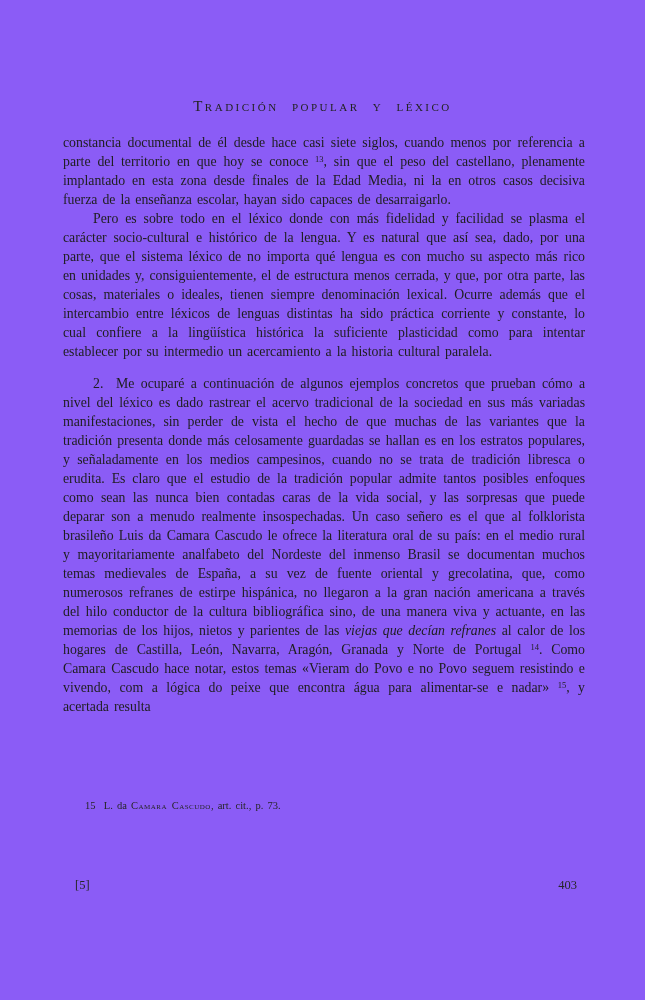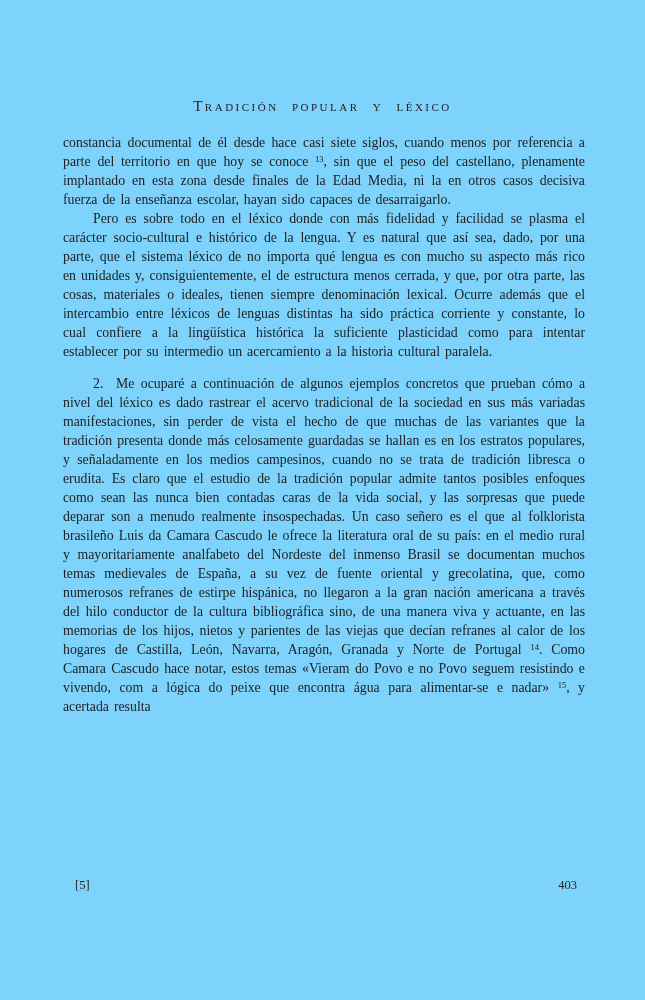--- a/index.html
+++ b/index.html
@@ -3,21 +3,21 @@
 <meta charset="utf-8">
 <style>
   html, body { margin: 0; padding: 0; }
   body { background: #e9e9e7; }
 
   .page {
     position: relative;
     width: 645px;
     height: 1000px;
     margin: 0 auto;
-    background: #7dd3fc;
+    background: #8b5cf6;
     color: #1e1e1e;
     font-family: "Liberation Serif", "DejaVu Serif", serif;
     overflow: hidden;
   }
 
   .running-head {
     position: absolute;
     top: 98px;
     left: 0;
     width: 100%;
@@ -39,21 +39,21 @@
     font-size: 13.8px;
     line-height: 19px;
     text-align: justify;
     word-spacing: 1.5px;
   }
 
   .para { margin: 0; }
   .para.indent { text-indent: 30px; }
   .para.section-gap { margin-top: 13px; }
 
-  .em { }
+  .em { font-style: italic; }
   .sc { font-variant: small-caps; letter-spacing: 0.5px; }
 
   sup.fn-ref {
     font-size: 8.5px;
     line-height: 0;
     vertical-align: baseline;
     position: relative;
     top: -4.5px;
     letter-spacing: 0;
   }
@@ -96,17 +96,18 @@
 
   <div class="body-text">
     <div>
         <p class="para"><span>constancia documental de él desde hace casi siete siglos, cuando menos por referencia a parte del territorio en que hoy se conoce&nbsp;</span><sup class="fn-ref">13</sup><span>, sin que el peso del castellano, plenamente implantado en esta zona desde finales de la Edad Media, ni la en otros casos decisiva fuerza de la enseñanza escolar, hayan sido capaces de desarraigarlo.</span></p>
         <p class="para indent"><span>Pero es sobre todo en el léxico donde con más fidelidad y facilidad se plasma el carácter socio-cultural e histórico de la lengua. Y es natural que así sea, dado, por una parte, que el sistema léxico de no importa qué lengua es con mucho su aspecto más rico en unidades y, consiguientemente, el de estructura menos cerrada, y que, por otra parte, las cosas, materiales o ideales, tienen siempre denominación lexical. Ocurre además que el intercambio entre léxicos de lenguas distintas ha sido práctica corriente y constante, lo cual confiere a la lingüística histórica la suficiente plasticidad como para intentar establecer por su intermedio un acercamiento a la historia cultural paralela.</span></p>
         <p class="para indent section-gap"><span>2.&nbsp;&nbsp;Me ocuparé a continuación de algunos ejemplos concretos que prueban cómo a nivel del léxico es dado rastrear el acervo tradicional de la sociedad en sus más variadas manifestaciones, sin perder de vista el hecho de que muchas de las variantes que la tradición presenta donde más celosamente guardadas se hallan es en los estratos populares, y señaladamente en los medios campesinos, cuando no se trata de tradición libresca o erudita. Es claro que el estudio de la tradición popular admite tantos posibles enfoques como sean las nunca bien contadas caras de la vida social, y las sorpresas que puede deparar son a menudo realmente insospechadas. Un caso señero es el que al folklorista brasileño Luis da Camara Cascudo le ofrece la literatura oral de su país: en el medio rural y mayoritariamente analfabeto del Nordeste del inmenso Brasil se documentan muchos temas medievales de España, a su vez de fuente oriental y grecolatina, que, como numerosos refranes de estirpe hispánica, no llegaron a la gran nación americana a través del hilo conductor de la cultura bibliográfica sino, de una manera viva y actuante, en las memorias de los hijos, nietos y parientes de las </span><span class="em">viejas que decían refranes</span><span> al calor de los hogares de Castilla, León, Navarra, Aragón, Granada y Norte de Portugal&nbsp;</span><sup class="fn-ref">14</sup><span>. Como Camara Cascudo hace notar, estos temas «Vieram do Povo e no Povo seguem resistindo e vivendo, com a lógica do peixe que encontra água para alimentar-se e nadar»&nbsp;</span><sup class="fn-ref">15</sup><span>, y acertada resulta</span></p>
       </div>
   </div>
 
   <div class="footnotes">
+      <p class="footnote"><span>15&nbsp;&nbsp;L. da </span><span class="sc">Camara Cascudo</span><span>, art. cit., p. 73.</span></p>
     </div>
 
   <div class="footer-left">[5]</div>
   <div class="footer-right">403</div>
 </div>
 
 </body></html>

